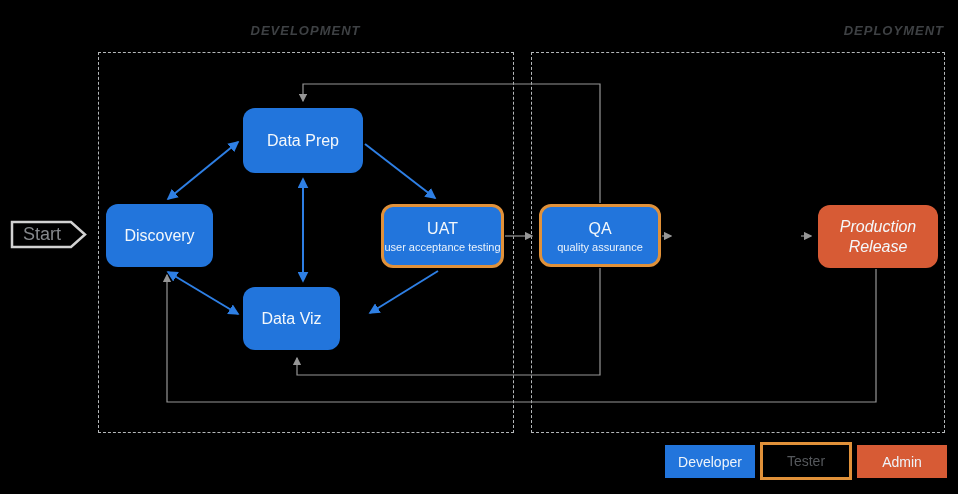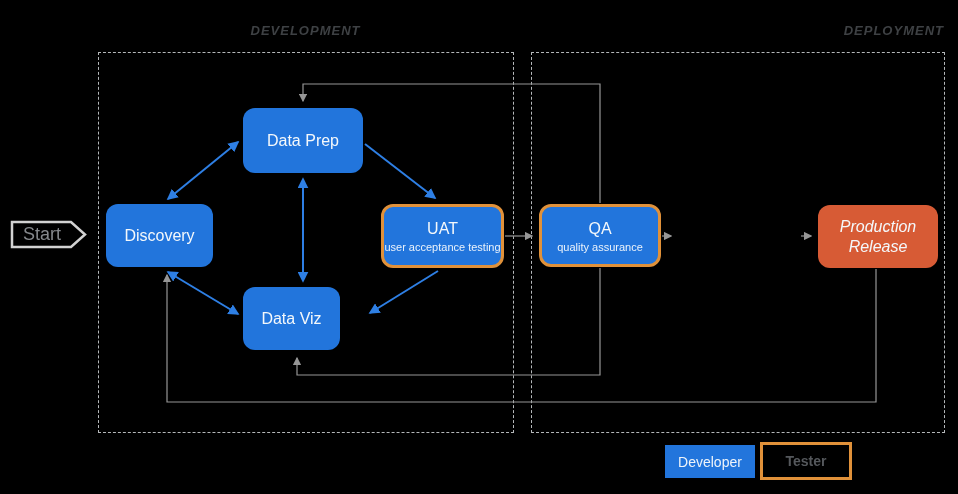--- a/index.html
+++ b/index.html
@@ -42,21 +42,21 @@
   
   .start-label{position:absolute;left:11px;top:222px;width:62px;height:25px;
     display:flex;align-items:center;justify-content:center;
     font-size:18px;color:var(--start-label,#85888c);}
 
   
   .legend-chip{position:absolute;display:flex;align-items:center;justify-content:center;
     font-size:14px;color:#eef4fa;box-sizing:border-box;}
   .lg-developer{left:665px;top:445px;width:90px;height:33px;background:var(--node-blue,#2275dc);}
   .lg-tester{left:760px;top:442px;width:92px;height:38px;background:#000;
-    border:3px solid var(--outline-orange,#e0913a);color:var(--tester-label,#55585c);font-weight:bold;}
+    border:3px solid var(--outline-orange,#e0913a);color:var(--tester-label,#55585c);}
   .lg-admin{left:857px;top:445px;width:90px;height:33px;background:var(--node-red,#d75b35);}
 </style>
 </head>
 <body>
 
 <div class="stage">
 
   <div class="region-label dev">DEVELOPMENT</div>
   <div class="region-label dep">DEPLOYMENT</div>
 
@@ -121,14 +121,17 @@
   <div class="node red n-release">
     <div class="title">Production Release</div>
   </div>
 
   <div class="legend-chip lg-developer">
     <span>Developer</span>
   </div>
   <div class="legend-chip lg-tester">
     <span>Tester</span>
   </div>
+  <div class="legend-chip lg-admin">
+    <span>Admin</span>
+  </div>
 
 </div>
 
 </body></html>

